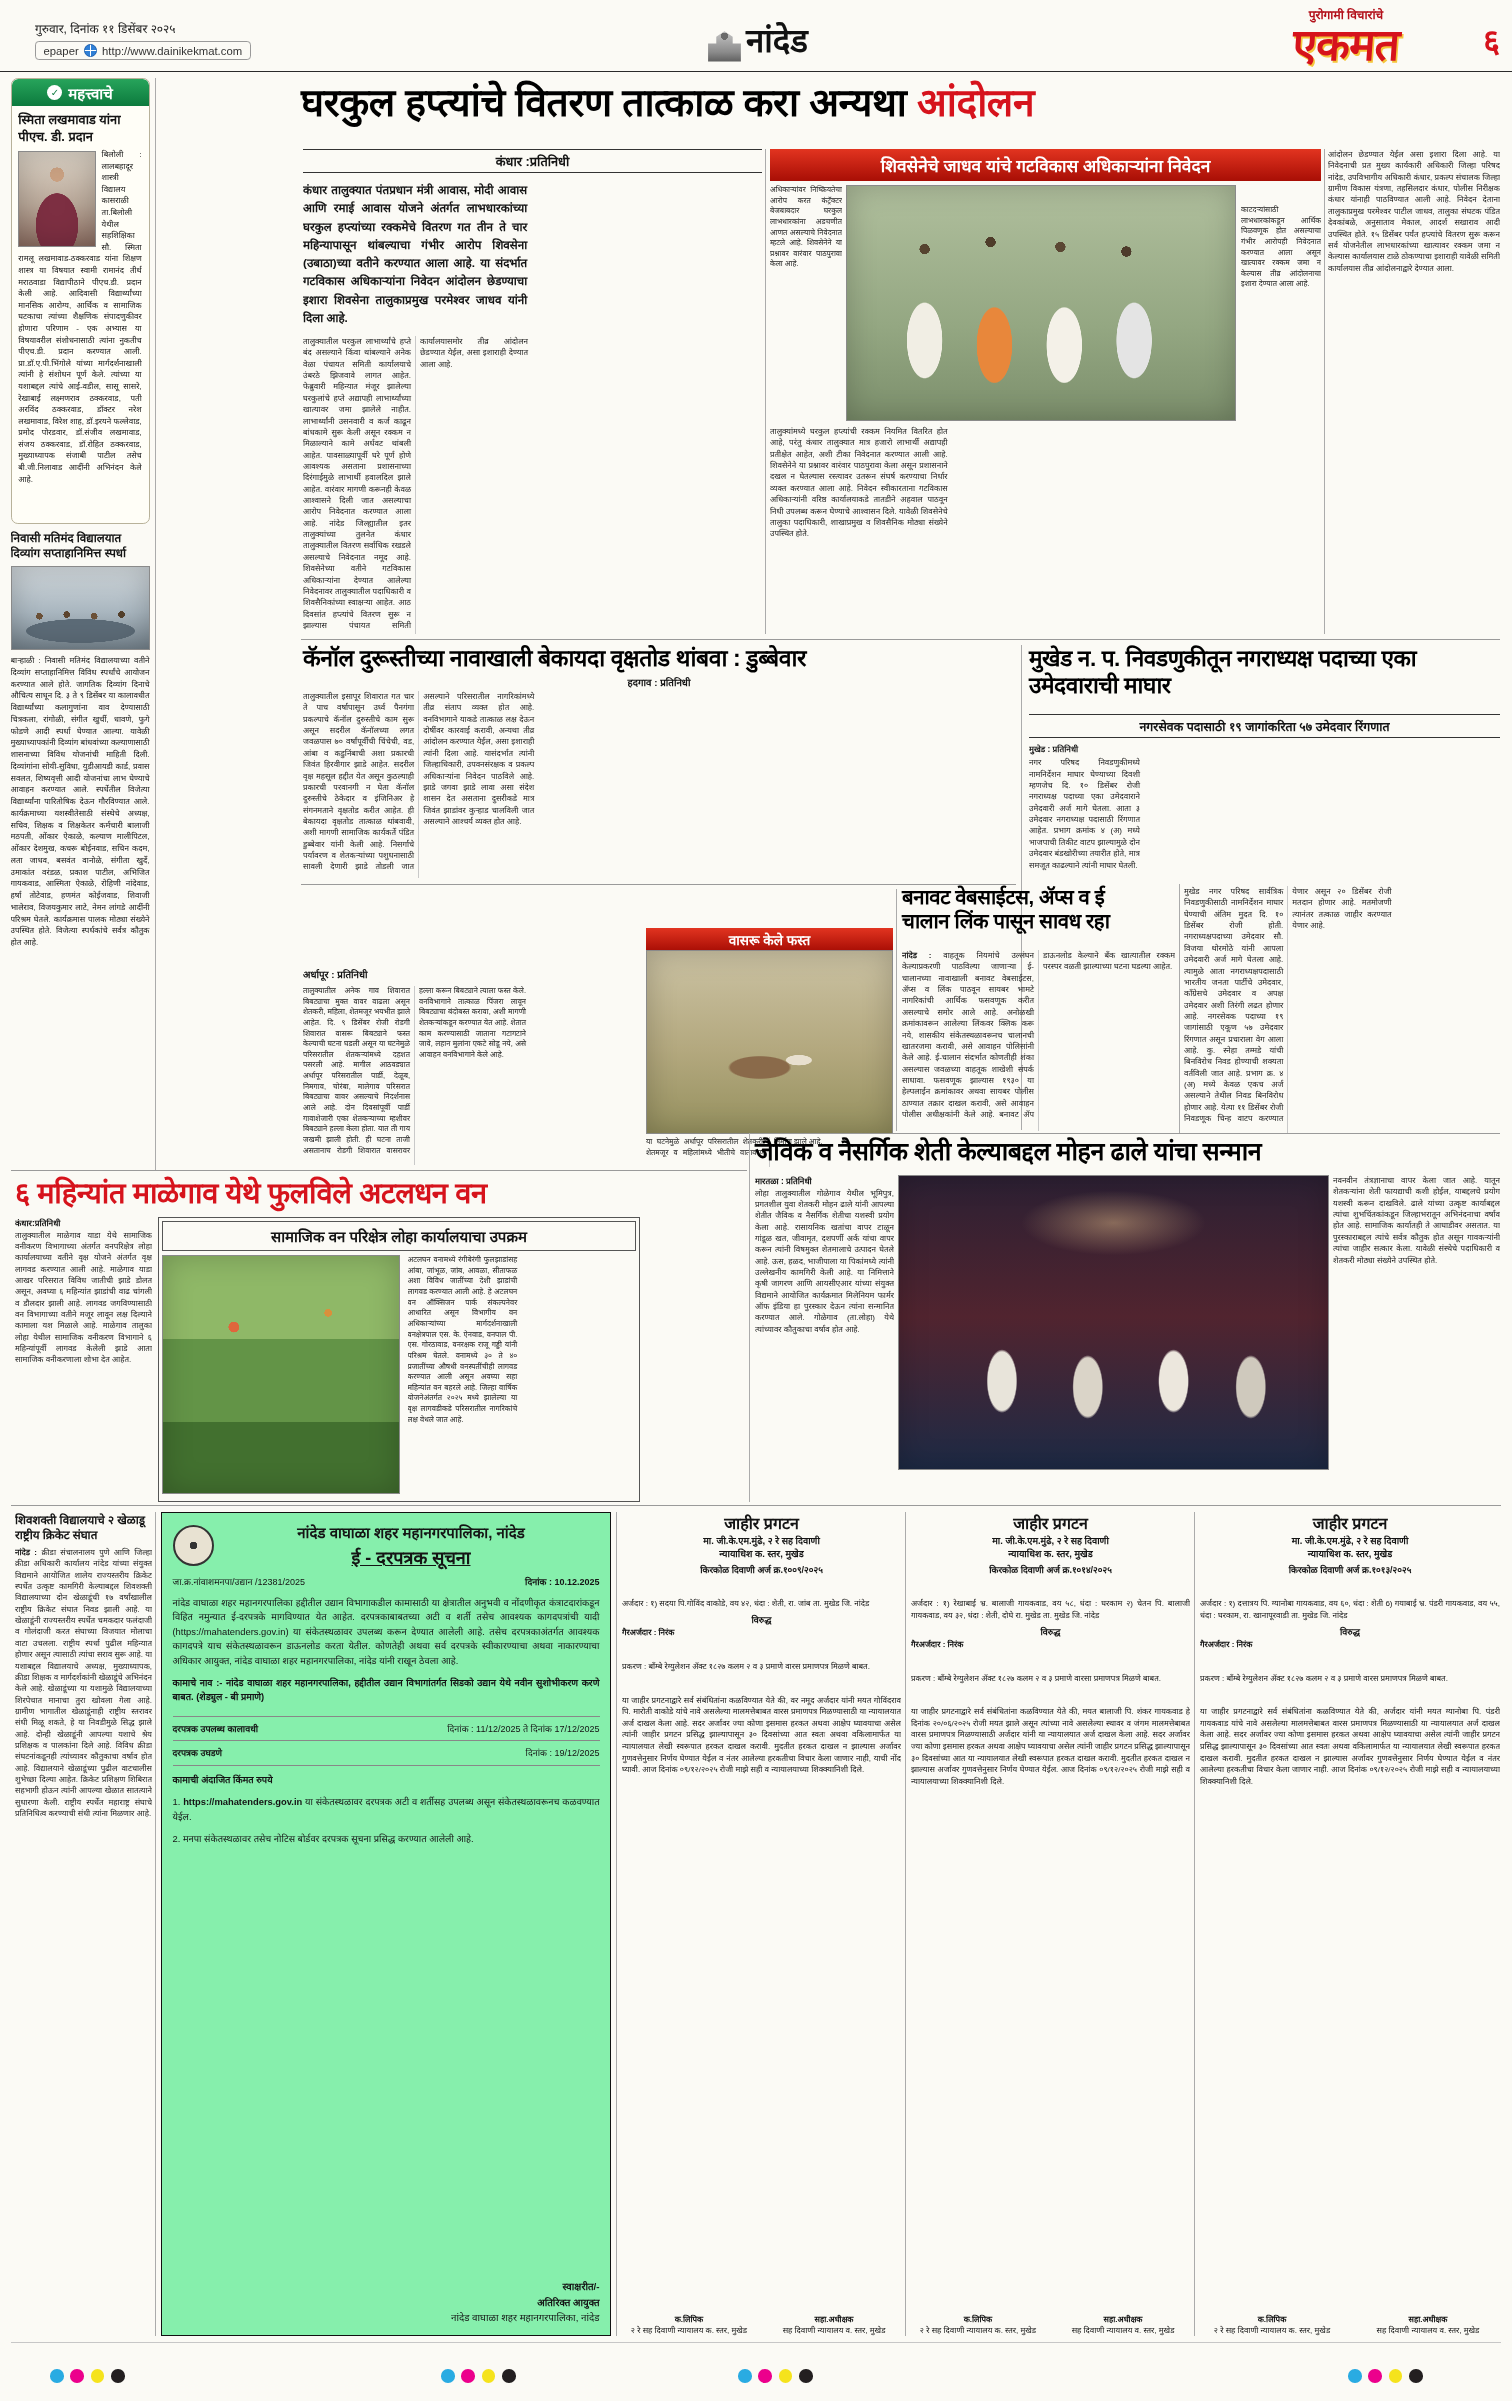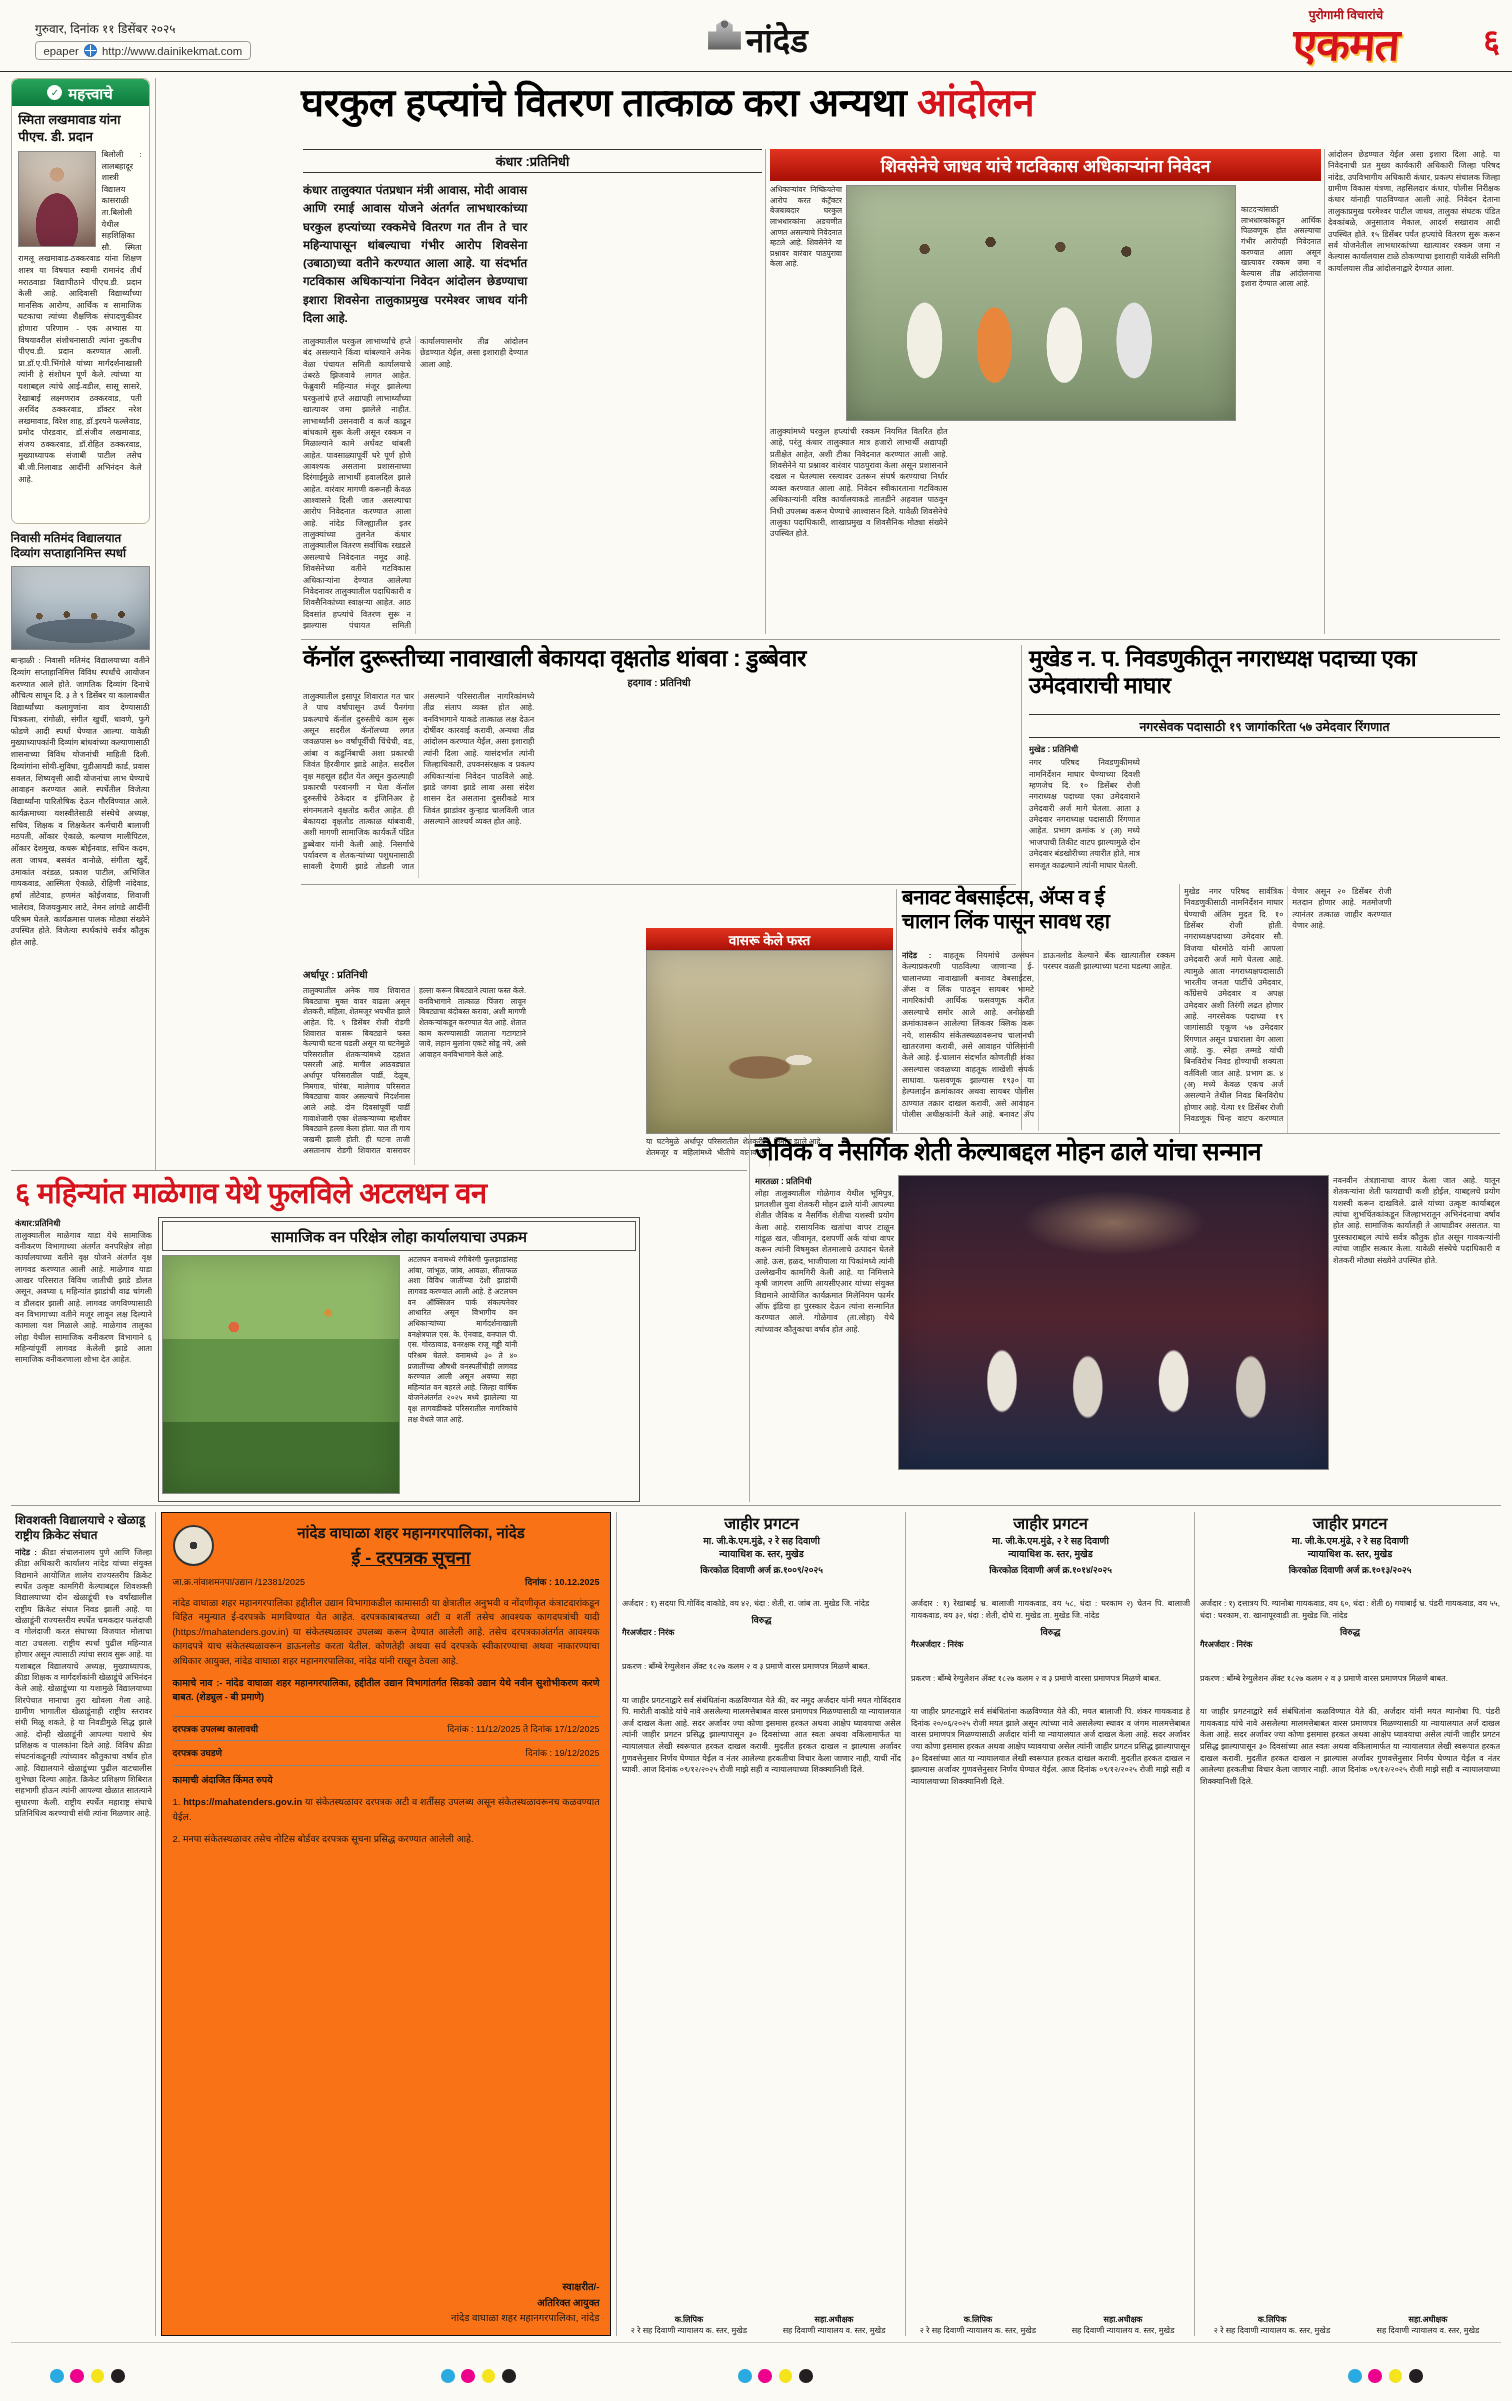--- a/index.html
+++ b/index.html
@@ -73,21 +73,21 @@
   .ph-garden{background:
      radial-gradient(circle 10.5px at 30% 30%, #e0663c 0 50%, transparent 52%),
      radial-gradient(circle 7.5px at 70% 24%, #d9903c 0 50%, transparent 52%),
      linear-gradient(180deg,#8fb867 0 35%,#639447 35% 70%,#42702f 70% 100%);}
   .banner{background:linear-gradient(180deg,#e23420,#a80e05);color:#fff;font-weight:bold;
           display:flex;align-items:center;justify-content:center;}
   .capt{background:linear-gradient(180deg,#e23420,#a80e05);color:#fff;font-weight:bold;font-size:13.6px;
         display:flex;align-items:center;justify-content:center;}
   .ruleline{border-top:1.1px solid #333;border-bottom:1.1px solid #333;display:flex;align-items:center;justify-content:center;}
   
-  .tbox{border:1.5px solid #111;background:#f97316;padding:9px 10.5px;display:flex;flex-direction:column;}
+  .tbox{border:1.5px solid #111;background:#86efac;padding:9px 10.5px;display:flex;flex-direction:column;}
   .mlogo{width:41px;height:41px;border-radius:50%;border:2.3px double #333;background:
      radial-gradient(circle 6px at 50% 50%, #333 0 60%, transparent 61%),
      radial-gradient(circle at 50% 50%, #e8e2d2 0 100%);flex:0 0 auto;}
   .trow{display:flex;justify-content:space-between;font-size:9px;margin-top:6px;}
   .tband{font-size:9.4px;line-height:1.55;text-align:justify;margin-top:7.5px;}
   
   .ncol{display:flex;flex-direction:column;overflow:hidden;}
   .ntitle{font-size:16px;font-weight:900;text-align:center;}
   .ncourt{font-size:9.4px;font-weight:bold;text-align:center;line-height:1.4;}
   .ncase{font-size:9px;text-align:center;margin-top:3px;font-weight:bold;}
@@ -106,21 +106,21 @@
 
 <div id="page">
 
   <div id="hdr" class="abs" style="left:0;top:0;width:1512px;height:72px;">
     <div class="abs" style="left:35px;top:19.6px;font-size:12px;color:#222;">गुरुवार, दिनांक ११ डिसेंबर २०२५</div>
     <div class="abs epbox" style="left:35px;top:41px;">
       <span>epaper</span>
       <span class="globe"></span>
       <a href="#">http://www.dainikekmat.com</a>
     </div>
-    <div class="abs" style="left:50%;top:16.6px;transform:translateX(-50%);display:flex;align-items:flex-start;gap:1px;">
+    <div class="abs" style="left:50%;top:16.6px;transform:translateX(-50%);display:flex;align-items:flex-end;gap:1px;">
       <span class="cityicon"></span>
       <span style="font-size:33px;font-weight:900;color:#111;">नांदेड</span>
     </div>
     <div class="abs" style="right:53px;top:6px;width:226px;text-align:center;">
       <div style="font-size:12px;font-weight:bold;color:#b3101a;">पुरोगामी विचारांचे</div>
       <div class="brand">एकमत</div>
     </div>
     <div class="abs" style="right:12px;top:18px;font-size:32px;font-weight:900;color:#d6131c;">६</div>
   </div>
 

